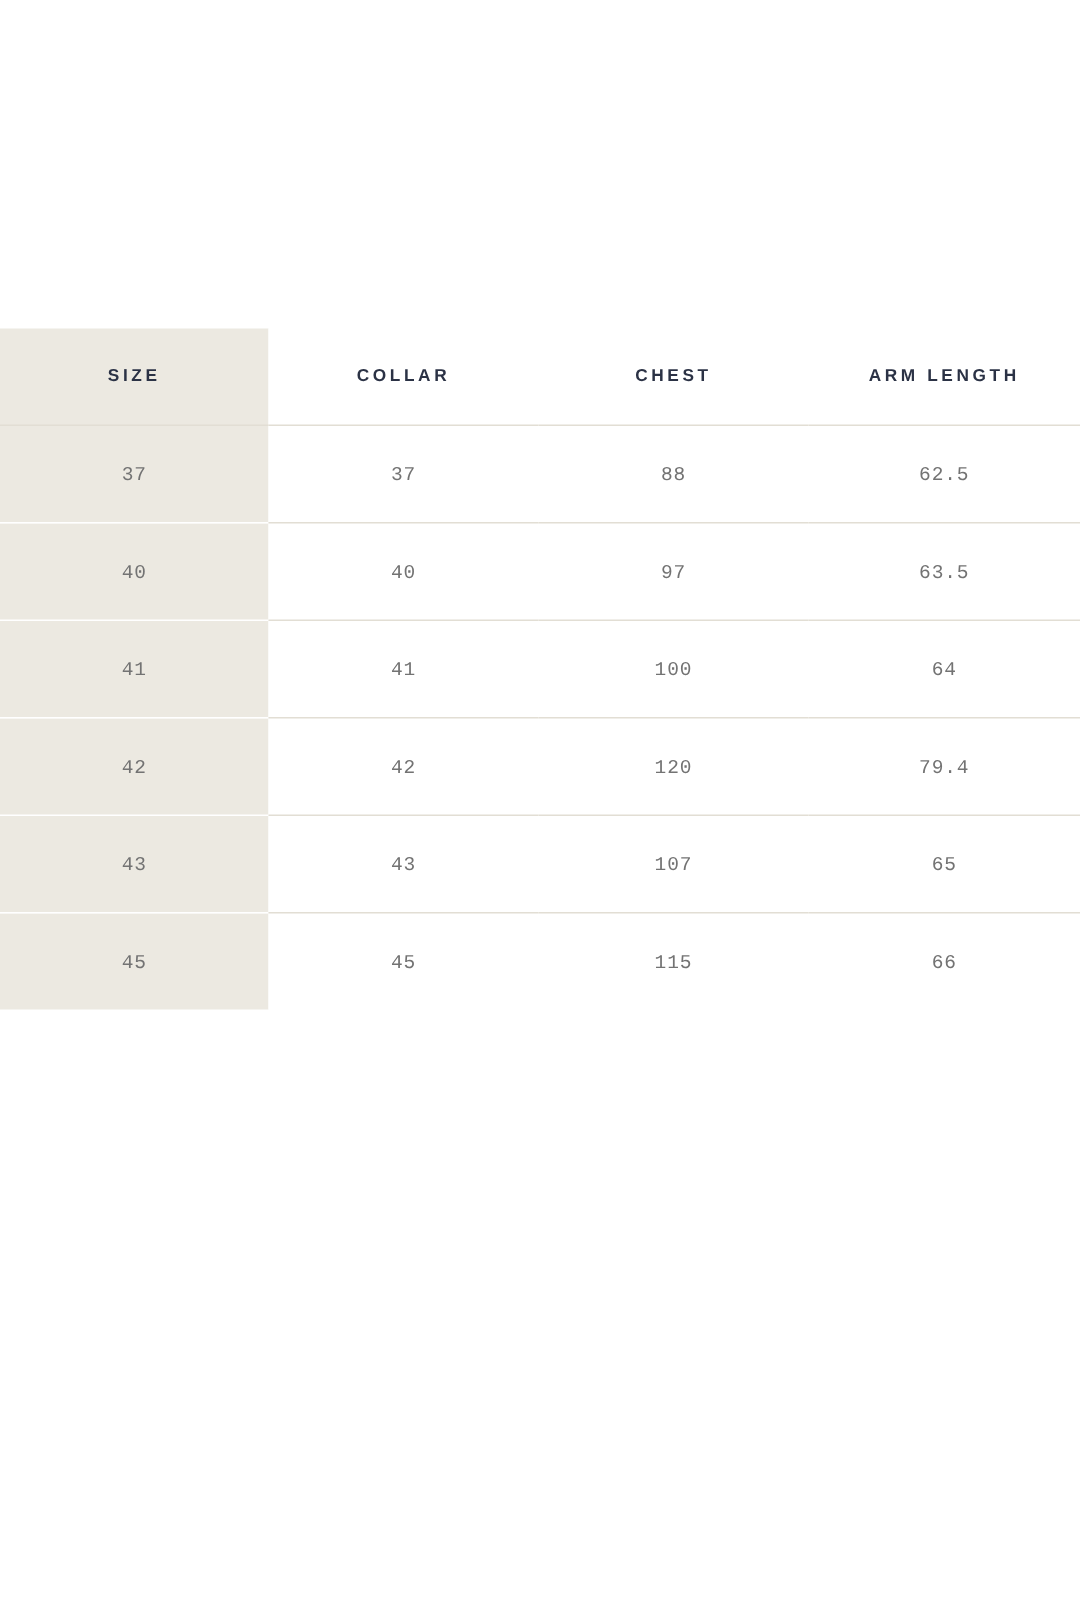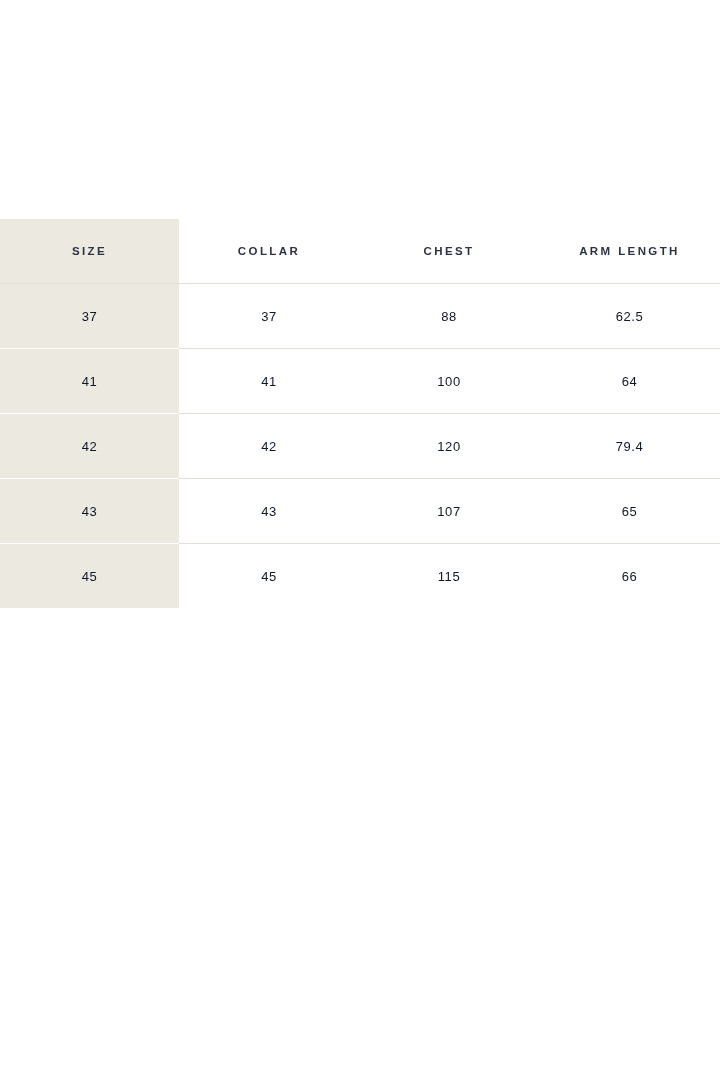--- a/index.html
+++ b/index.html
@@ -47,26 +47,27 @@
     border: none;
     padding: 0;
   }
   thead th.size-head {
     background: #ece9e1;
   }
   tbody td {
     height: 64px;
     font-size: 13px;
     letter-spacing: 0.6px;
-    color: #0f172a;
+    color: #737373;
     text-align: center;
     vertical-align: middle;
     padding: 0;
     border-top: 1px solid #e2ded4;
     background: #ffffff;
+    font-family: Liberation Mono, monospace;
   }
   tbody td.size-cell {
     background: #ece9e1;
     border-top: 1px solid #ffffff;
   }
   tbody tr.alt td {
     background: #f4f2ec;
   }
   tbody tr.alt td.size-cell {
     background: #ece9e1;
@@ -96,20 +97,26 @@
         </tr>
       </thead>
       <tbody>
         <tr>
           <td class="size-cell">37</td>
           <td>37</td>
           <td>88</td>
           <td>62.5</td>
         </tr>
         <tr>
+          <td class="size-cell">40</td>
+          <td>40</td>
+          <td>97</td>
+          <td>63.5</td>
+        </tr>
+        <tr>
           <td class="size-cell">41</td>
           <td>41</td>
           <td>100</td>
           <td>64</td>
         </tr>
         <tr>
           <td class="size-cell">42</td>
           <td>42</td>
           <td>120</td>
           <td>79.4</td>

